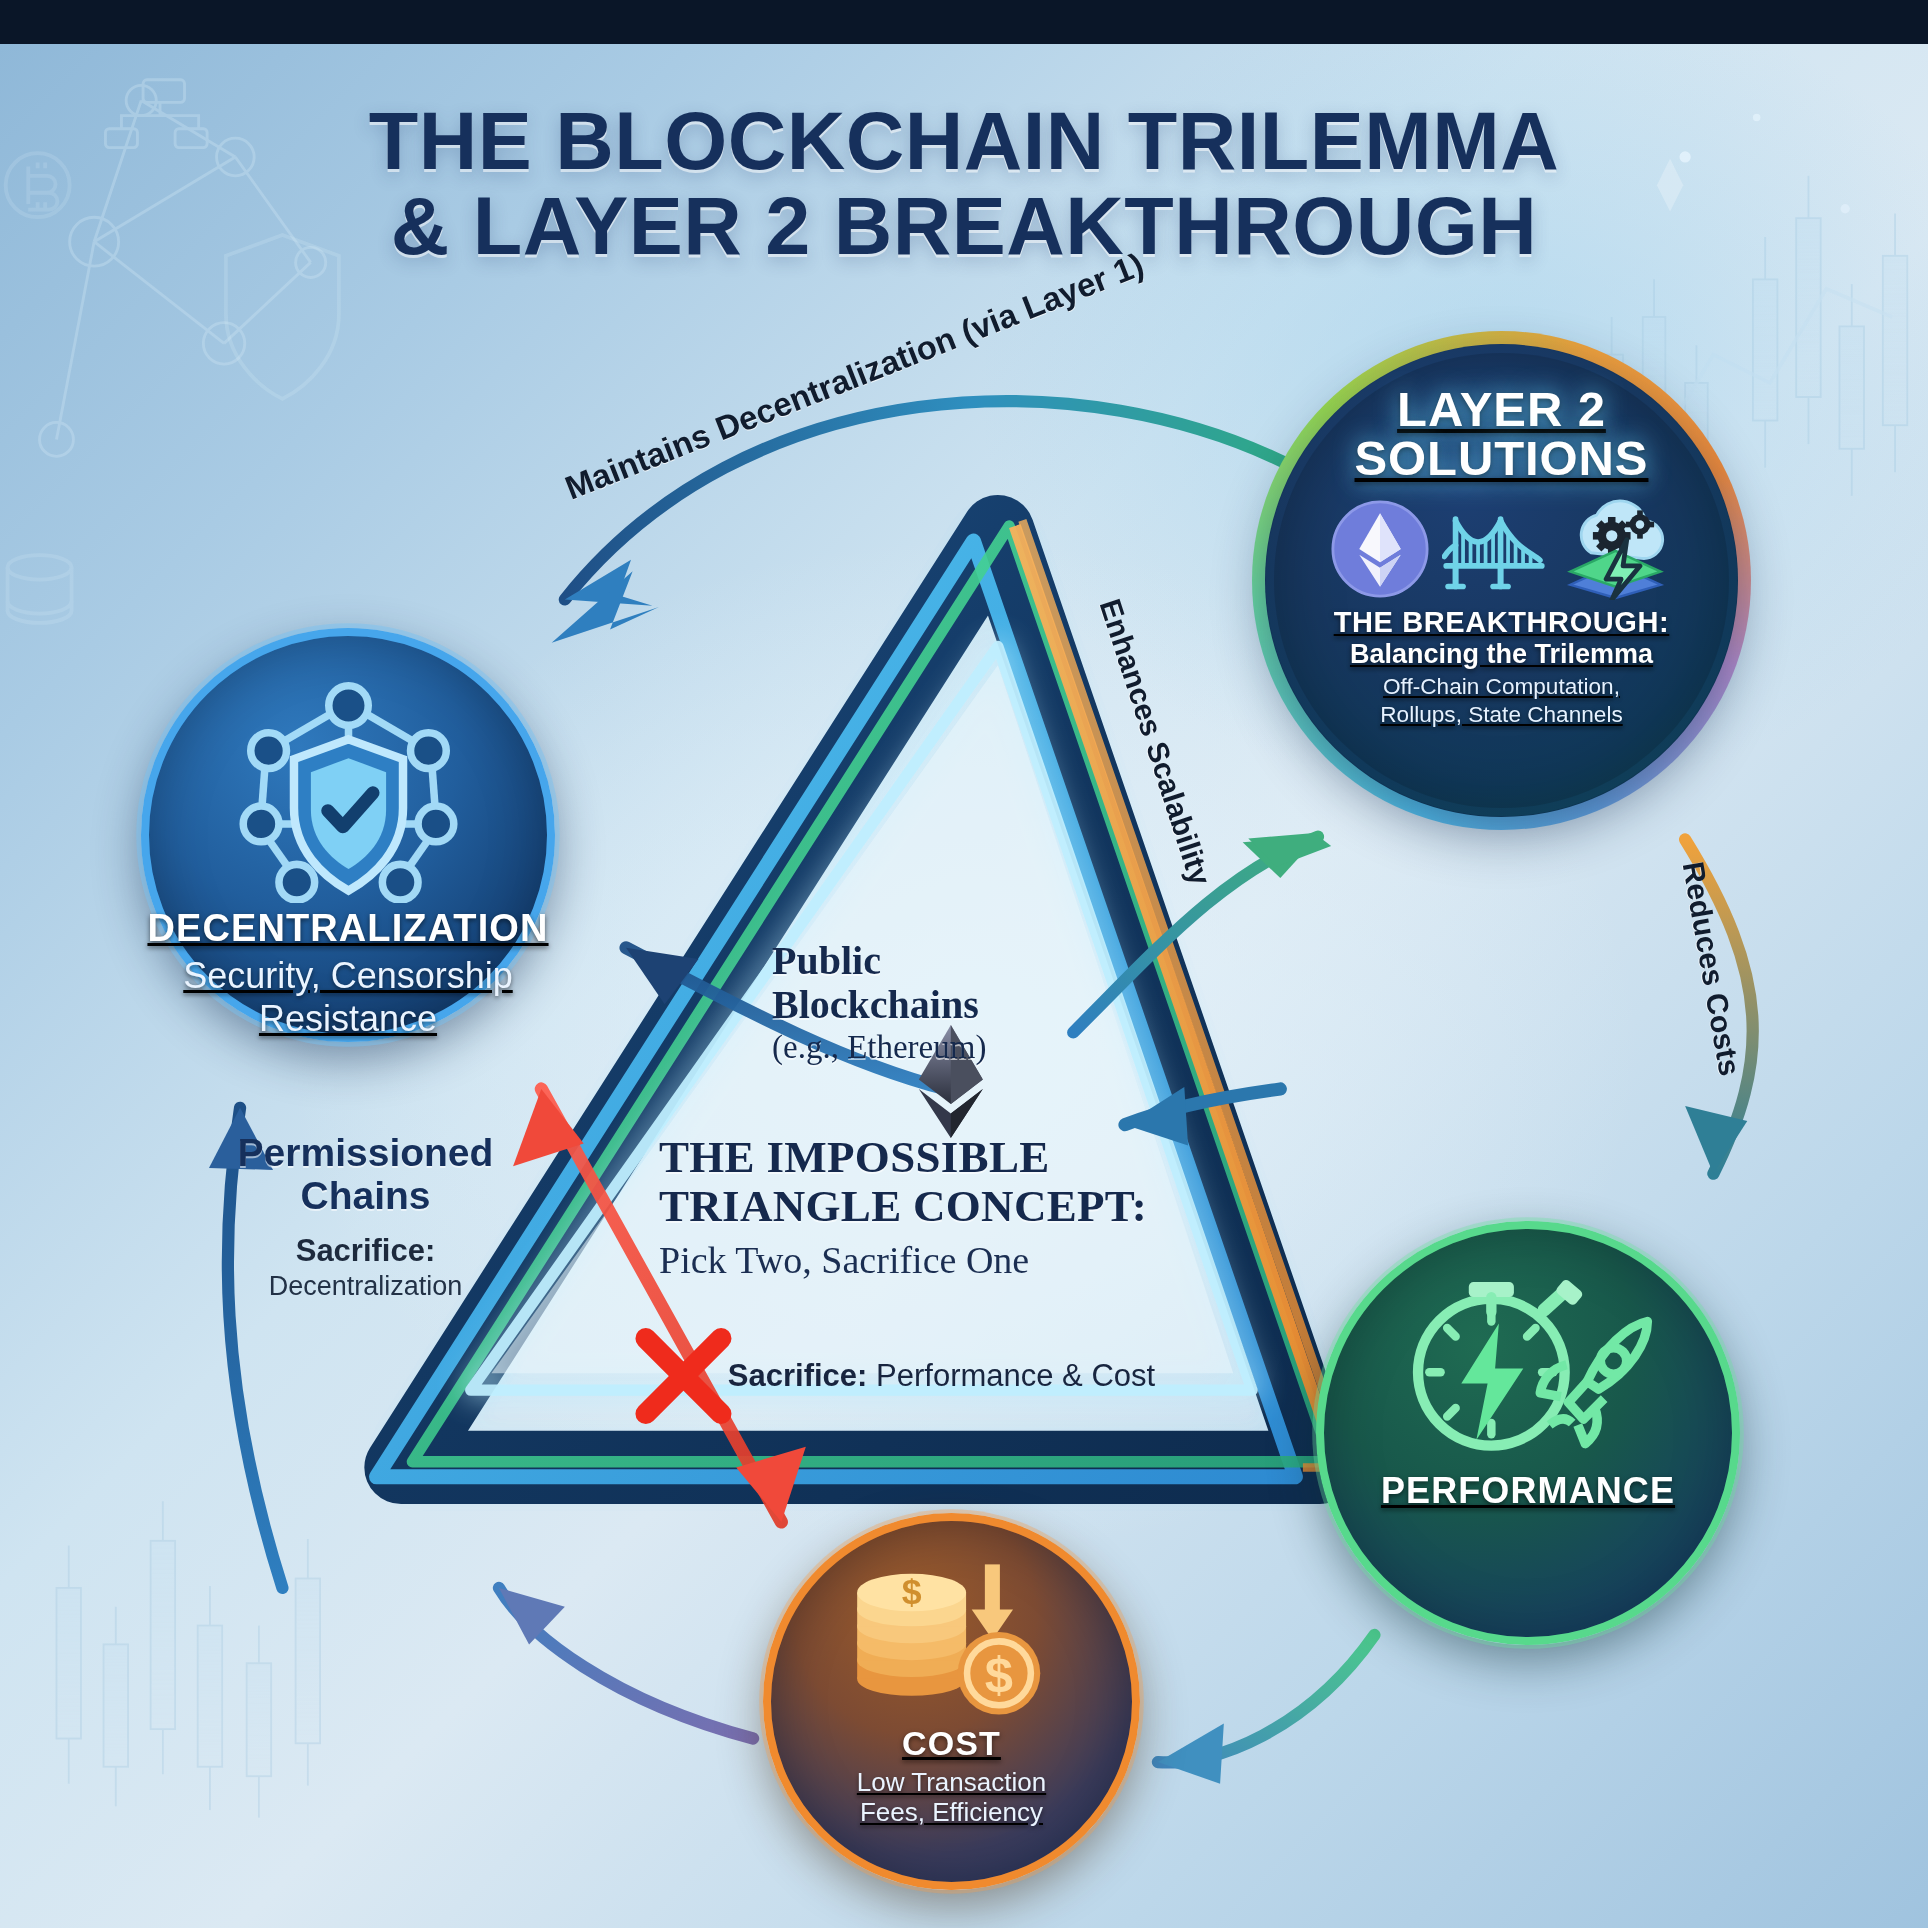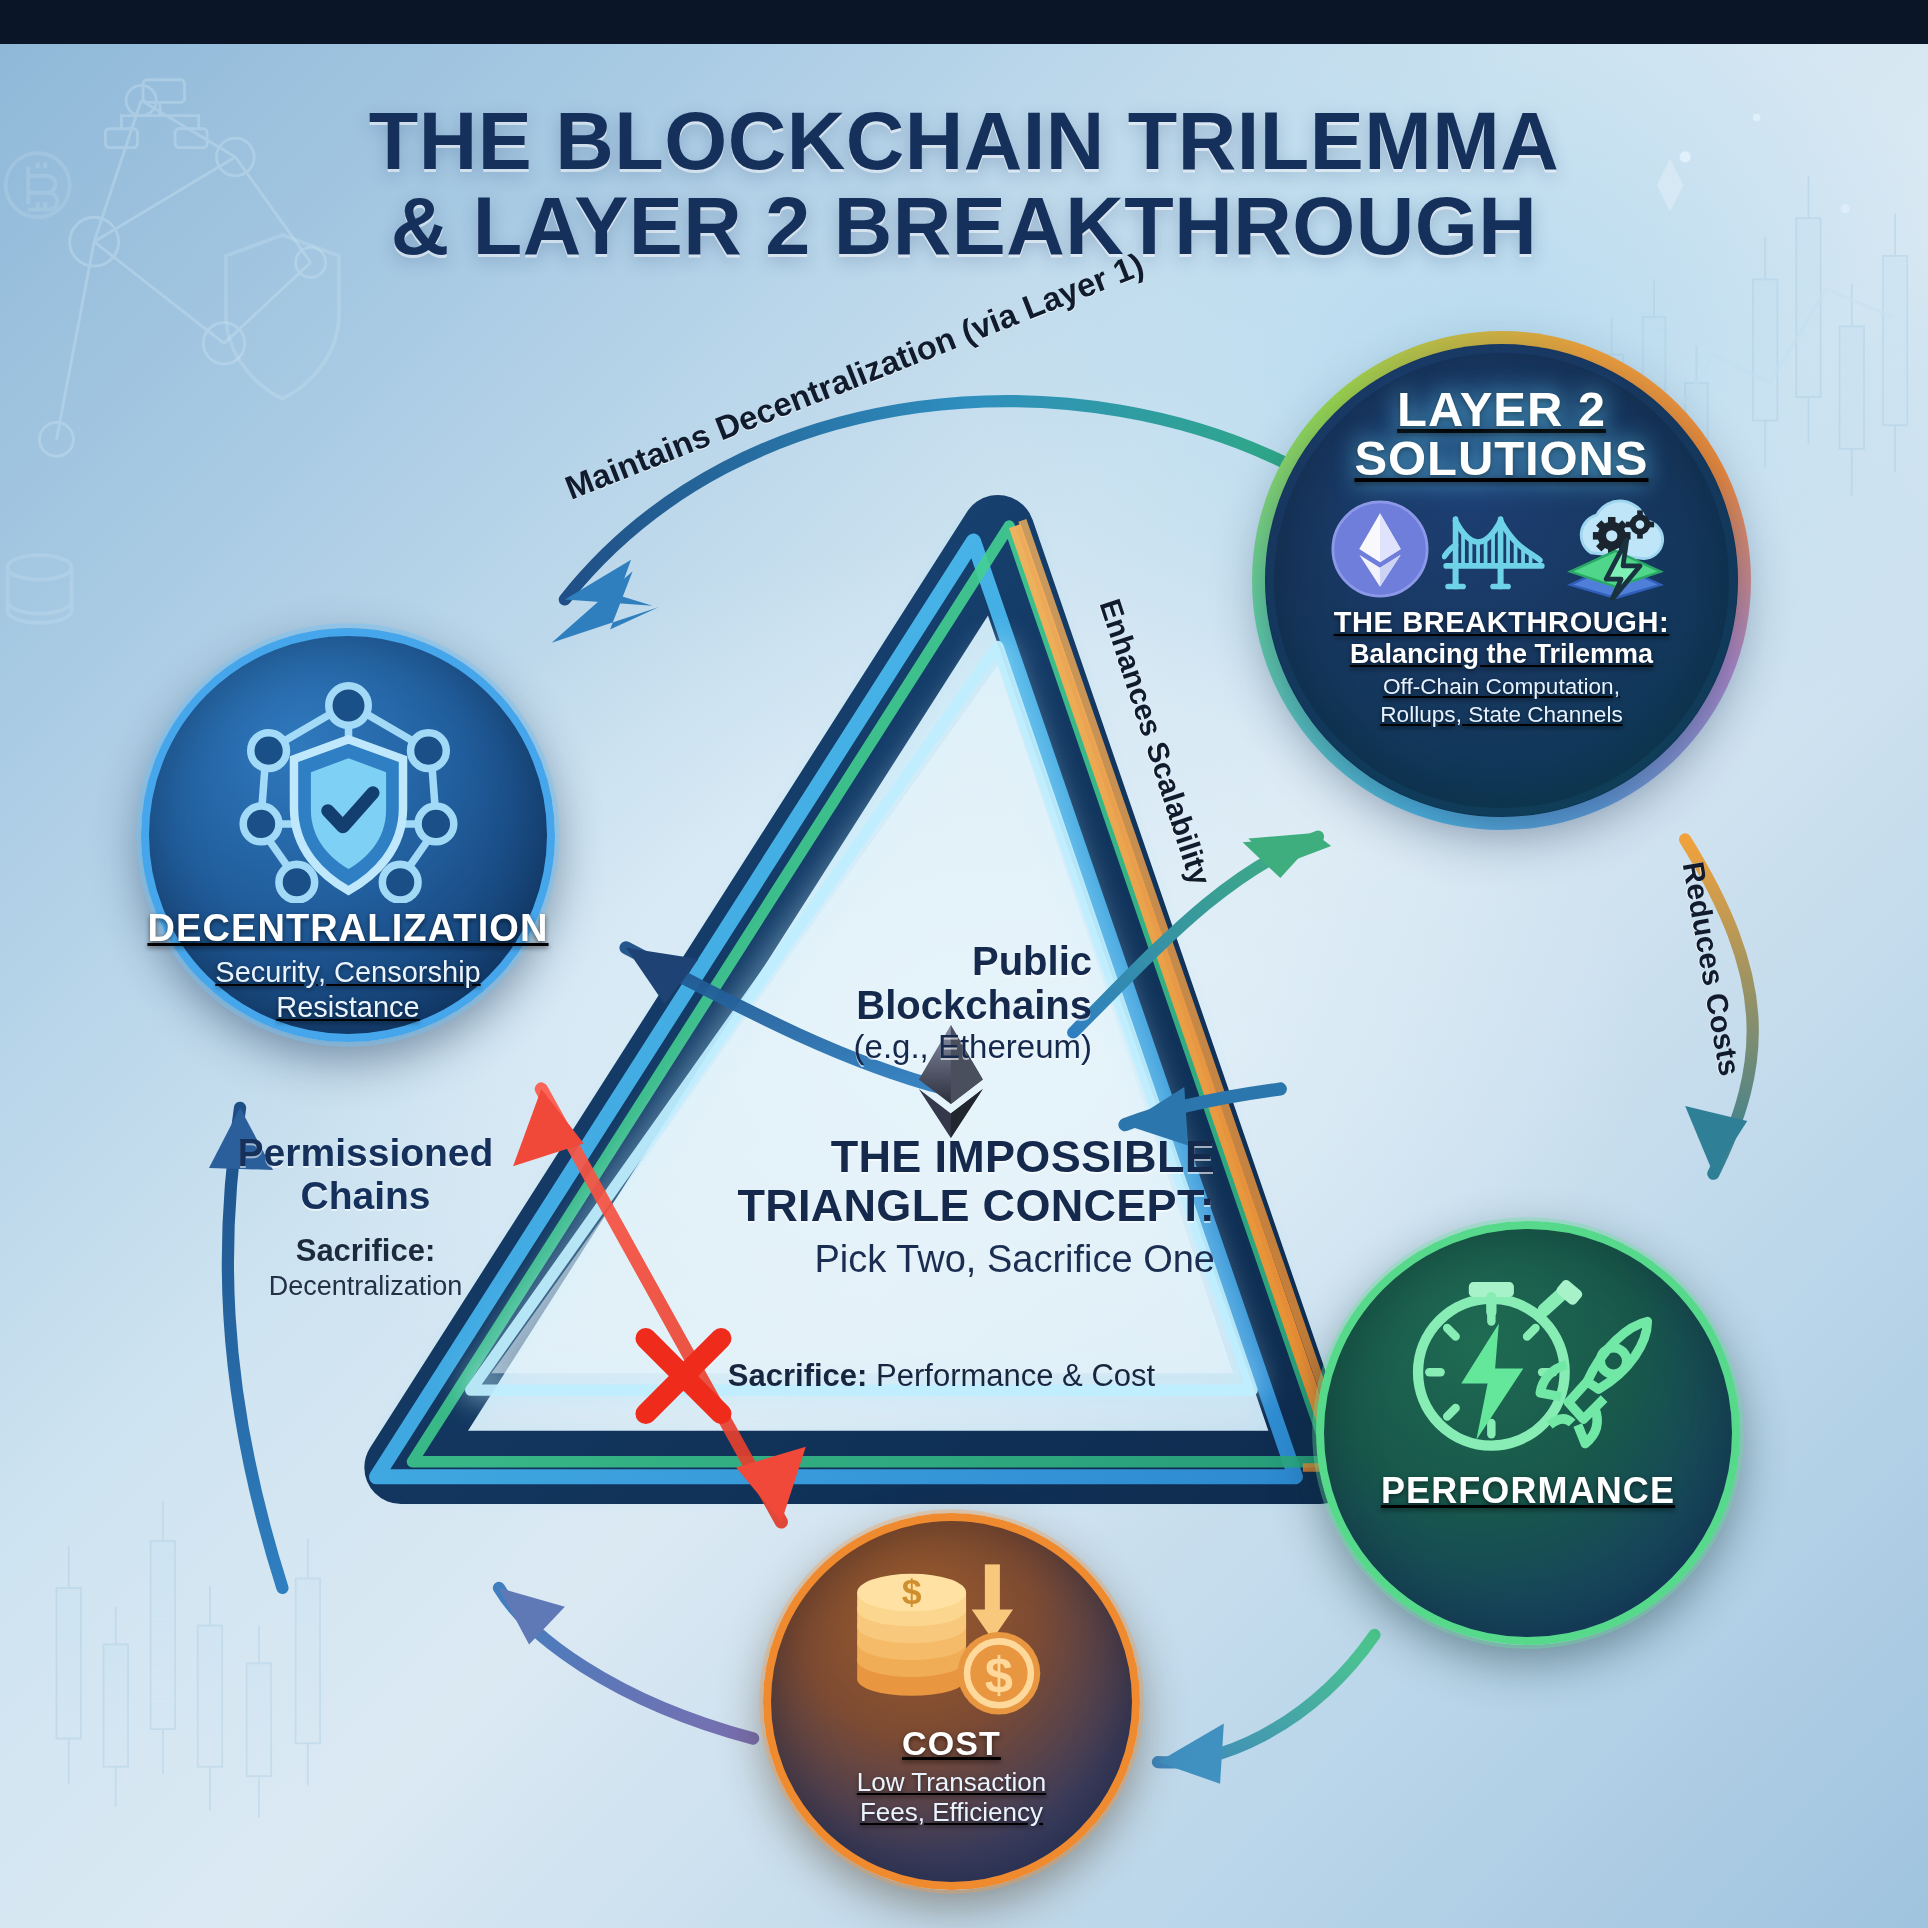--- a/index.html
+++ b/index.html
@@ -34,21 +34,21 @@
   
   #node-dec{
     left:141px;top:584px;width:414px;height:414px;
     background:radial-gradient(circle at 38% 28%, #2f79bd 0%, #215e9d 42%, #143f72 78%, #0f3460 100%);
     border:8.5px solid #46a6ec;
     box-shadow:0 0 0 4.7px rgba(120,195,245,.45),0 17px 47px rgba(10,35,70,.45),
                inset 0 0 56px rgba(0,0,0,.22);
     padding-top:45px;
   }
   #node-dec .ttl{font-size:38px;margin-top:3.8px;}
-  #node-dec .sub{font-size:29px;margin-top:5.6px;}
+  #node-dec .sub{font-size:36px;margin-top:5.6px;}
 
   
   #node-l2{
     left:1266px;top:301px;width:471px;height:471px;
     background:radial-gradient(circle at 42% 30%, #1d3f73 0%, #17375f 45%, #10395a 70%, #0d4a52 100%);
     border:8.5px solid transparent;
     background-origin:border-box;
     box-shadow:0 17px 52px rgba(10,35,70,.45), inset 0 0 66px rgba(0,0,0,.25);
     padding-top:32px;
   }
@@ -86,21 +86,21 @@
     box-shadow:0 0 0 3.8px rgba(245,160,80,.35),0 17px 45px rgba(60,35,10,.42),
                inset 0 0 52px rgba(0,0,0,.28);
     padding-top:34px;
   }
   #node-cost .ttl{font-size:34px;}
   #node-cost .sub{font-size:26px;margin-top:3.8px;}
 
   .icon-box{display:flex;align-items:center;justify-content:center;}
 
   
-  .ctext{position:absolute;text-align:right;color:#15294d;}
+  .ctext{position:absolute;text-align:left;color:#15294d;font-family:Liberation Serif, serif;}
   #pub-blk{left:772px;top:895px;width:320px;font-weight:700;font-size:40px;line-height:1.1;
            text-shadow:0 1.9px 0 rgba(255,255,255,.6);}
   #pub-blk .eg{display:block;font-weight:400;font-size:33px;margin-top:1.9px;}
   #imp-blk{left:659px;top:1089px;width:556px;}
   #imp-blk .h{font-weight:700;font-size:45px;line-height:1.08;letter-spacing:0.3px;color:#15294d;
               text-shadow:0 1.9px 0 rgba(255,255,255,.6);}
   #imp-blk .p{font-size:38px;margin-top:7.5px;color:#1b2e52;}
   #sac-line{position:absolute;left:659px;top:1314px;width:565px;text-align:center;font-size:31px;color:#18253f;}
   #sac-line b{font-weight:700;}
 

